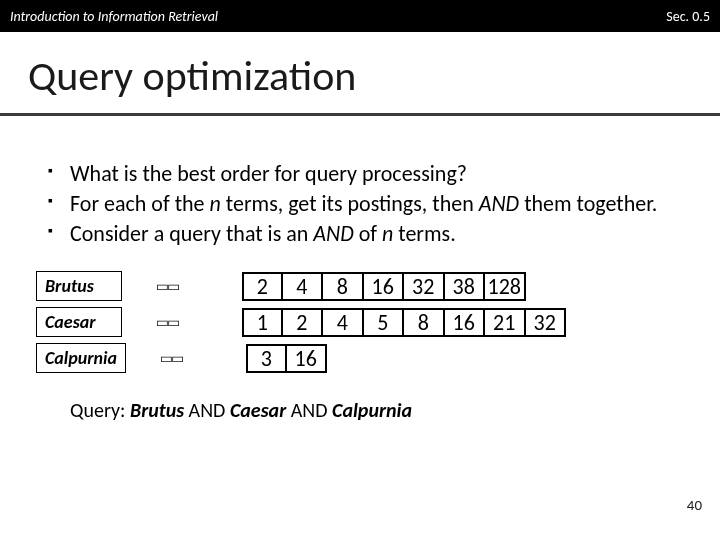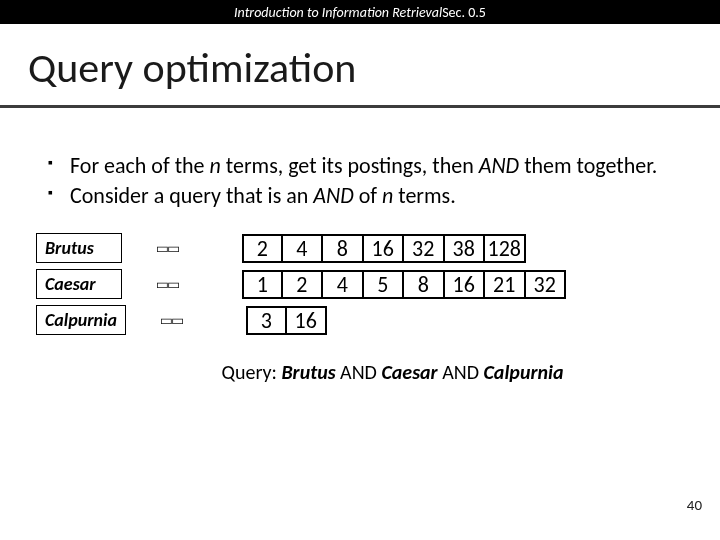--- a/index.html
+++ b/index.html
@@ -10,23 +10,23 @@
     position: relative;
     overflow: hidden;
     color: #000;
   }
   .topbar {
     width: 720px; height: 24px;
     background: #000;
     color: #fff;
     display: flex;
     align-items: center;
-    justify-content: center;
+    justify-content: space-between;
     font-size: 14px;
-    padding: 8px 10px;
+    padding: 16px 10px;
   }
   .topbar .left { font-style: italic; font-family: Calibri, Arial, sans-serif; }
   .topbar .right { font-family: Calibri, Arial, sans-serif; }
   .title-wrap { padding: 18px 28px 6px 28px; }
   .title {
     font-size: 42px;
     font-weight: 400;
     color: #1a1a1a;
   }
   .title-underline {
@@ -92,21 +92,20 @@
     text-align: center;
     font-family: "Gill Sans MT", "Gill Sans", Calibri, Arial, sans-serif;
     font-size: 22px;
     line-height: 25px;
     height: 29px;
   }
   .pcell:first-child { border-left: 2px solid #000; }
   .query-line {
     padding: 22px 5px 0 70px;
     font-size: 20px;
-    text-align: center;
   }
   .query-line .lbl { font-weight: 400; }
   .query-line .term { font-weight: 700; font-style: italic; }
   .query-line .op { font-weight: 400; }
   .slidenum {
     position: absolute;
     right: 18px;
     bottom: 26px;
     font-size: 15px;
     color: #222;
@@ -120,20 +119,21 @@
   <span class="left">Introduction to Information Retrieval</span>
   <span class="right">Sec. 0.5</span>
 </div>
 
 <div class="title-wrap">
   <h1 class="title">Query optimization</h1>
 </div>
 <div class="title-underline"></div>
 
 <ul class="bullets">
+  <li>What is the best order for query processing?</li>
   <li>
     For each of the <span class="italic">n</span> terms, get its postings, then <span class="italic">AND</span> them together.
   </li>
   <li>
     Consider a query that is an <span class="italic">AND</span> of <span class="italic">n</span> terms.
   </li>
 </ul>
 
 <div class="postings-area">
 

